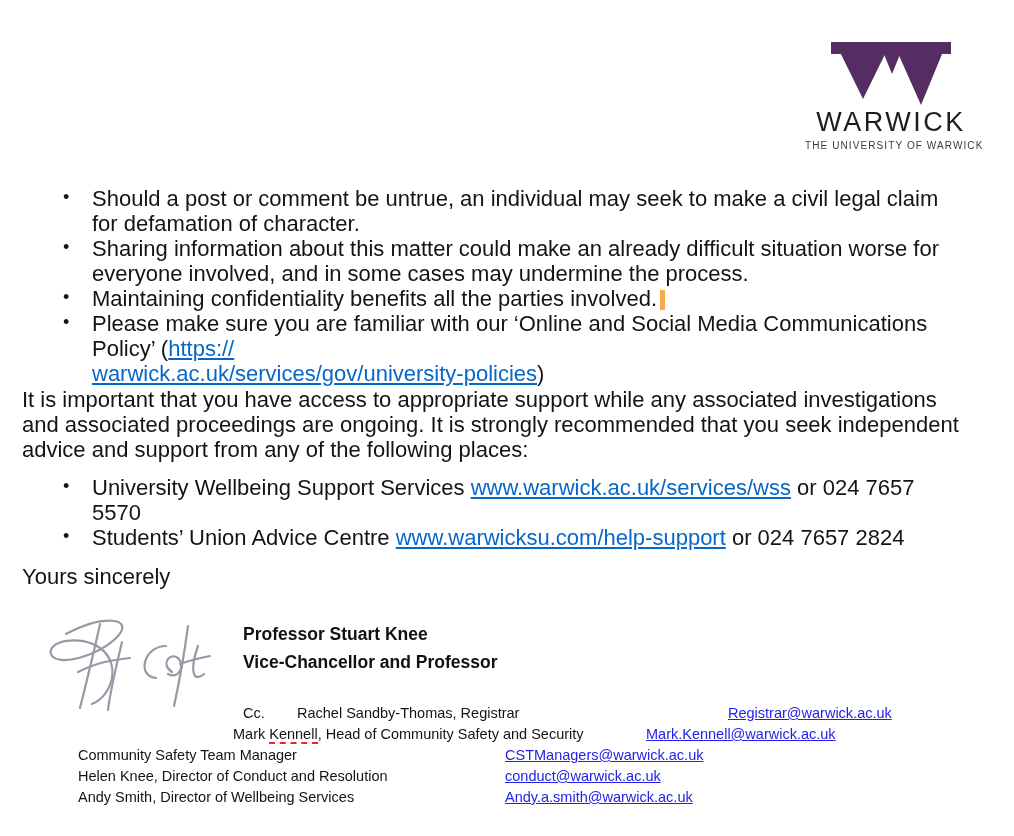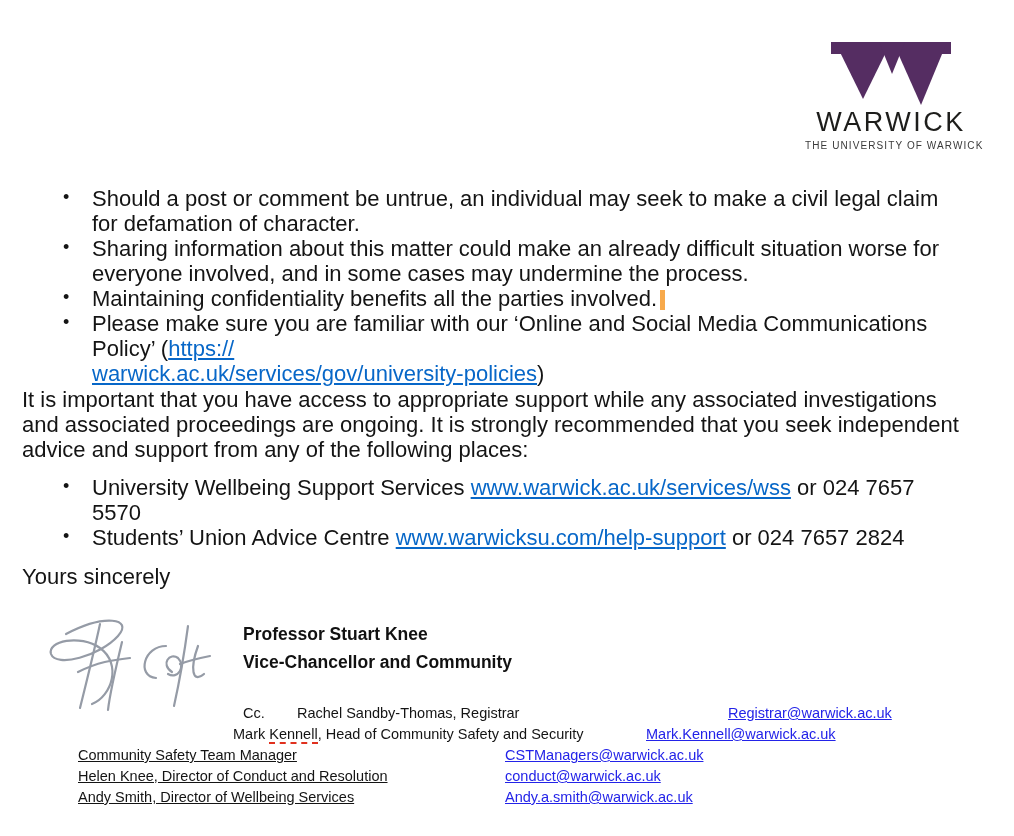--- a/index.html
+++ b/index.html
@@ -40,21 +40,21 @@
   .signatory { position:absolute; left:243px; top:620px; font-size:17.5px; line-height:28px; font-weight:bold; color:#111; }
 
   
   .cc { position:absolute; left:0; top:0; width:1014px; font-size:14.5px; color:#141414; }
   .cc .row { position:absolute; height:21px; white-space:nowrap; }
   .cc .r1 { top:705px; } .cc .r2 { top:726px; } .cc .r3 { top:747px; }
   .cc .r4 { top:768px; } .cc .r5 { top:789px; }
   .cc .lbl   { position:absolute; left:243px; }
   .cc .n1    { position:absolute; left:297px; }
   .cc .n2    { position:absolute; left:233px; }
-  .cc .n345  { position:absolute; left:78px;text-decoration:underline;  }
+  .cc .n345  { position:absolute; left:78px;  }
   .cc .e1    { position:absolute; left:728px; }
   .cc .e2    { position:absolute; left:646px; }
   .cc .e345  { position:absolute; left:505px; }
   .squiggle  { border-bottom:2px dashed #E0301E; }
 </style>
 </head>
 <body>
 
 <div class="page">
 
@@ -109,21 +109,21 @@
       <path d="M128,34 C106,34 98,64 118,66"></path>
       <path d="M130,62 C140,68 148,54 140,46 C132,40 122,52 134,60"></path>
       <path d="M150,14 C146,44 140,76 136,94"></path>
       <path d="M160,34 C152,56 154,72 166,62"></path>
       <path d="M142,52 C152,48 162,46 172,44"></path>
     </g>
   </svg>
 
   <div class="signatory">
     <div>Professor Stuart Knee</div>
-    <div>Vice-Chancellor and Community</div>
+    <div>Vice-Chancellor and Professor</div>
   </div>
 
   <div class="cc">
     <div class="row r1">
       <span class="lbl">Cc.</span>
       <span class="n1">Rachel Sandby-Thomas, Registrar</span>
       <a class="e1 elink">Registrar@warwick.ac.uk</a>
     </div>
     <div class="row r2">
       <span class="n2"><span>Mark </span><span class="squiggle">Kennell</span><span>, Head of Community Safety and Security</span></span>

